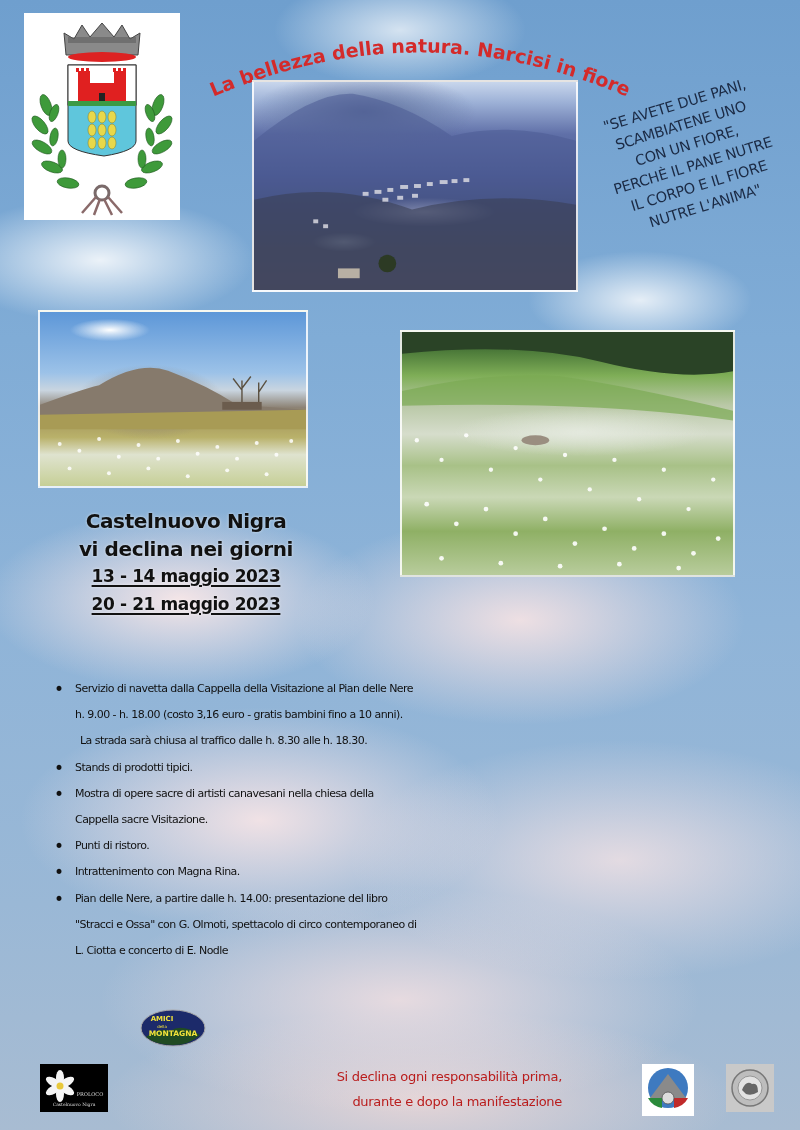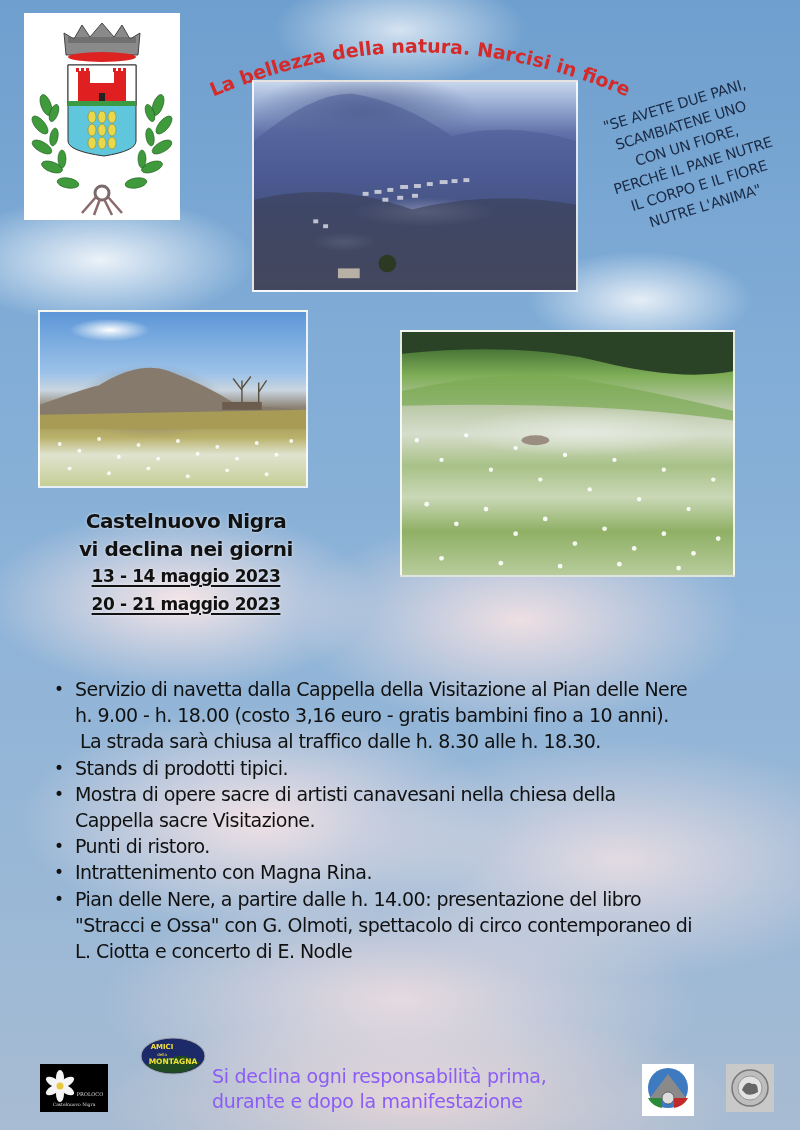--- a/index.html
+++ b/index.html
@@ -51,32 +51,32 @@
       linear-gradient(180deg,#2f4a2c 0%,#4d7b3a 8%,#7fae57 18%,#b9c8a6 30%,#d6ddcc 42%,#a8c187 55%,#cad8b6 68%,#8fb065 82%,#b8cc9c 100%);}
   .photo svg{position:absolute;left:0;top:0;width:100%;height:100%}
 
   
   .invite{left:40px;top:508px;width:292px;text-align:center;color:#111;font-weight:bold;
     font-family:"DejaVu Sans",sans-serif;font-size:20px;line-height:27.5px;letter-spacing:-.4px;
     text-shadow:0 0 3px rgba(255,255,255,.6)}
   .invite .date{text-decoration:underline;text-decoration-thickness:2px;text-underline-offset:3px;font-size:17px}
 
   
-  .program{left:52px;top:676px;width:740px;color:#111;font-size:19px;line-height:26.2px;
+  .program{left:52px;top:676px;width:740px;color:#111;font-size:11px;line-height:26.2px;
     font-family:"DejaVu Sans",sans-serif;letter-spacing:-.55px}
   .program ul{list-style:none}
   .program li{position:relative;padding-left:23px}
   .program li::before{content:"•";position:absolute;left:2px;top:0;font-size:17px}
   .program .sub{display:block}
   .program .indent{display:block;padding-left:5px}
 
   
   .logo-narcisi{left:40px;top:1064px;width:68px;height:48px;background:#000}
-  .logo-amici{left:140px;top:1037px;width:66px;height:38px}
-  .disclaimer{left:212px;top:1064px;width:350px;text-align:left;color:#8b5cf6;font-size:19px;line-height:25px;letter-spacing:-.3px}
+  .logo-amici{left:140px;top:1009px;width:66px;height:38px}
+  .disclaimer{left:212px;top:1064px;width:350px;text-align:right;color:#b91c1c;font-size:13px;line-height:25px;letter-spacing:-.3px}
   .logo-cai{left:642px;top:1064px;width:52px;height:52px;background:#fff}
   .logo-seal{left:726px;top:1064px;width:48px;height:48px;background:#c9c9c9}
 </style>
 </head>
 <body>
 
 <div class="abs crest">
   <svg viewBox="0 0 156 207">
 
     <path d="M42 42 L40 20 L50 26 L58 12 L66 24 L78 10 L90 24 L98 12 L106 26 L116 20 L114 42 Z" fill="#8a8a8a" stroke="#444" stroke-width="1"></path>

